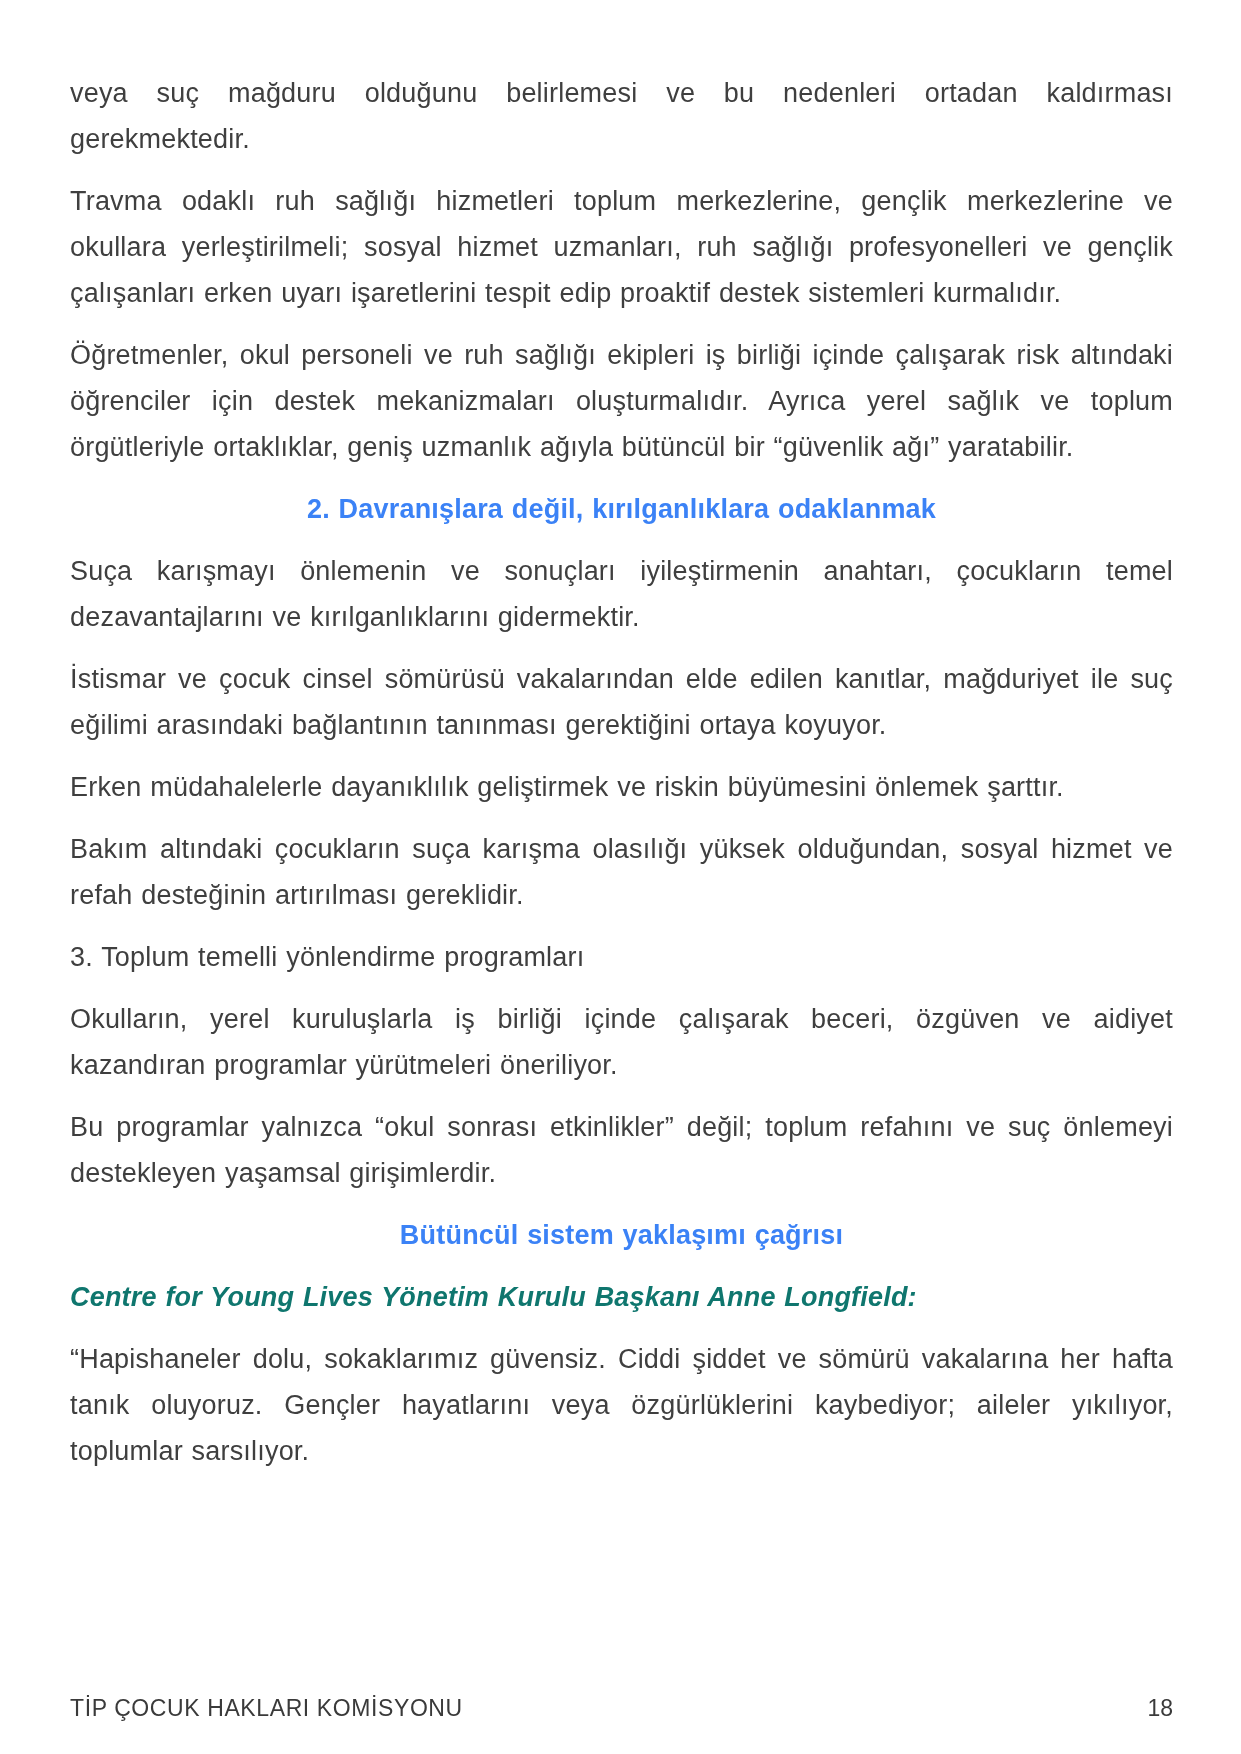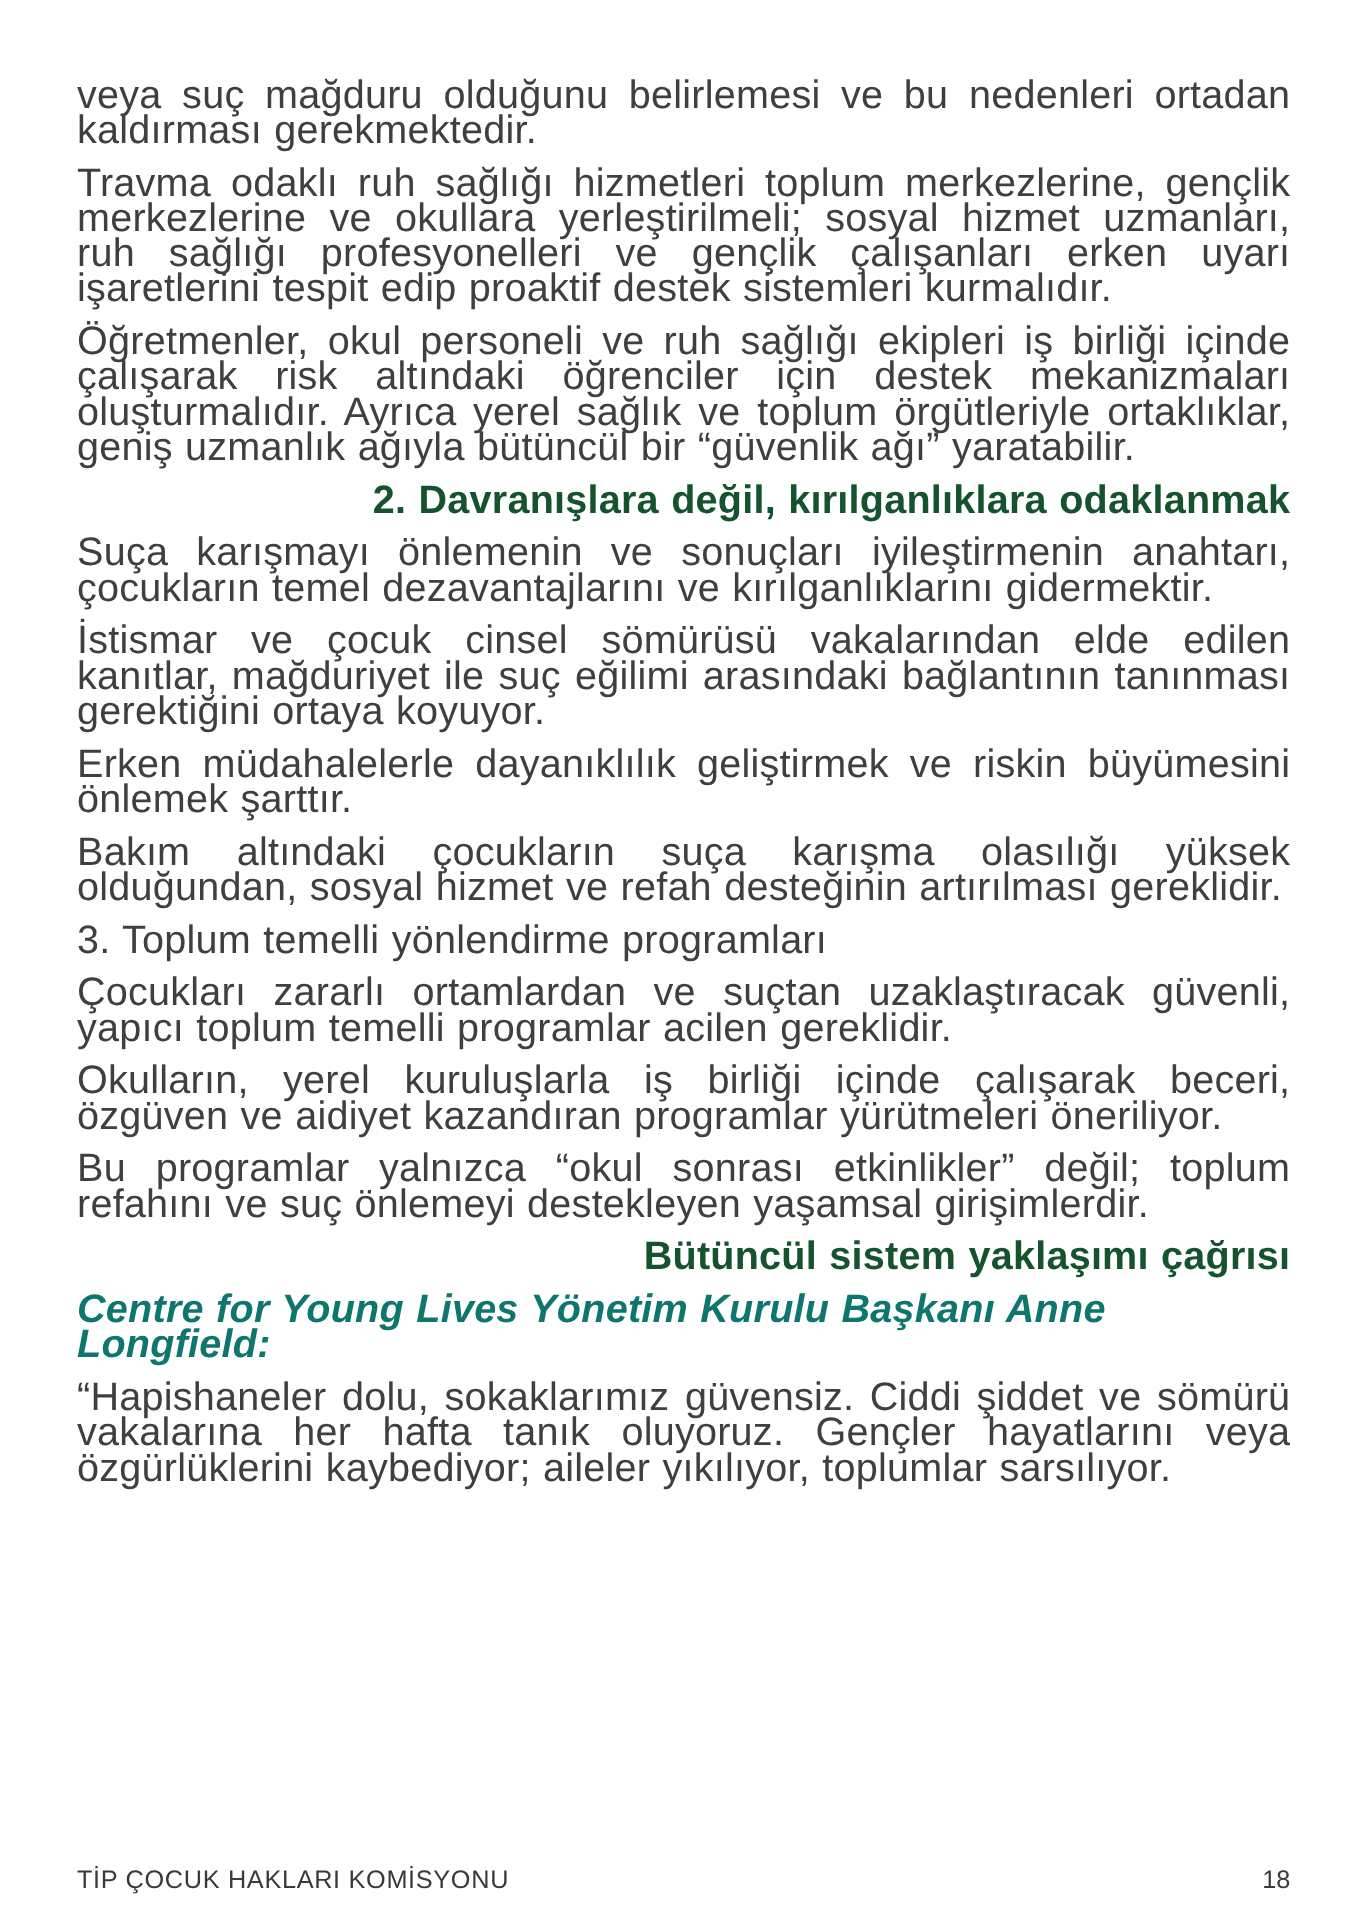--- a/index.html
+++ b/index.html
@@ -16,33 +16,33 @@
     overflow: hidden;
     box-sizing: border-box;
   }
   .content {
     position: absolute;
     top: 70px;
     left: 70px;
     width: 1103px;
   }
   .block {
-    font-size: 36px;
-    line-height: 32px;
+    font-size: 27px;
+    line-height: 46px;
     color: #3f3f3f;
     text-align: justify;
     margin: 0 0 16px 0;
     letter-spacing: 0.2px;
     word-spacing: 1px;
   }
   .block.body { font-weight: 400; }
   .block.heading {
     font-weight: 700;
-    color: #14532d;
-    text-align: right;
+    color: #3b82f6;
+    text-align: center;
   }
   .block.heading_italic {
     font-weight: 700;
     font-style: italic;
     color: #0f766e;
     text-align: left;
   }
   .footer {
     position: absolute;
     left: 70px;
@@ -64,21 +64,20 @@
   <main class="content">
       <p class="block body">veya suç mağduru olduğunu belirlemesi ve bu nedenleri ortadan kaldırması gerekmektedir.</p>
       <p class="block body">Travma odaklı ruh sağlığı hizmetleri toplum merkezlerine, gençlik merkezlerine ve okullara yerleştirilmeli; sosyal hizmet uzmanları, ruh sağlığı profesyonelleri ve gençlik çalışanları erken uyarı işaretlerini tespit edip proaktif destek sistemleri kurmalıdır.</p>
       <p class="block body">Öğretmenler, okul personeli ve ruh sağlığı ekipleri iş birliği içinde çalışarak risk altındaki öğrenciler için destek mekanizmaları oluşturmalıdır. Ayrıca yerel sağlık ve toplum örgütleriyle ortaklıklar, geniş uzmanlık ağıyla bütüncül bir “güvenlik ağı” yaratabilir.</p>
       <p class="block heading">2. Davranışlara değil, kırılganlıklara odaklanmak</p>
       <p class="block body">Suça karışmayı önlemenin ve sonuçları iyileştirmenin anahtarı, çocukların temel dezavantajlarını ve kırılganlıklarını gidermektir.</p>
       <p class="block body">İstismar ve çocuk cinsel sömürüsü vakalarından elde edilen kanıtlar, mağduriyet ile suç eğilimi arasındaki bağlantının tanınması gerektiğini ortaya koyuyor.</p>
       <p class="block body">Erken müdahalelerle dayanıklılık geliştirmek ve riskin büyümesini önlemek şarttır.</p>
       <p class="block body">Bakım altındaki çocukların suça karışma olasılığı yüksek olduğundan, sosyal hizmet ve refah desteğinin artırılması gereklidir.</p>
       <p class="block body">3. Toplum temelli yönlendirme programları</p>
-      <p class="block body">Çocukları zararlı ortamlardan ve suçtan uzaklaştıracak güvenli, yapıcı toplum temelli programlar acilen gereklidir.</p>
       <p class="block body">Okulların, yerel kuruluşlarla iş birliği içinde çalışarak beceri, özgüven ve aidiyet kazandıran programlar yürütmeleri öneriliyor.</p>
       <p class="block body">Bu programlar yalnızca “okul sonrası etkinlikler” değil; toplum refahını ve suç önlemeyi destekleyen yaşamsal girişimlerdir.</p>
       <p class="block heading">Bütüncül sistem yaklaşımı çağrısı</p>
       <p class="block heading_italic">Centre for Young Lives Yönetim Kurulu Başkanı Anne Longfield:</p>
       <p class="block body">“Hapishaneler dolu, sokaklarımız güvensiz. Ciddi şiddet ve sömürü vakalarına her hafta tanık oluyoruz. Gençler hayatlarını veya özgürlüklerini kaybediyor; aileler yıkılıyor, toplumlar sarsılıyor.</p>
     </main>
 
   <footer class="footer">
     <span>TİP ÇOCUK HAKLARI KOMİSYONU</span>
     <span class="page-number">18</span>

